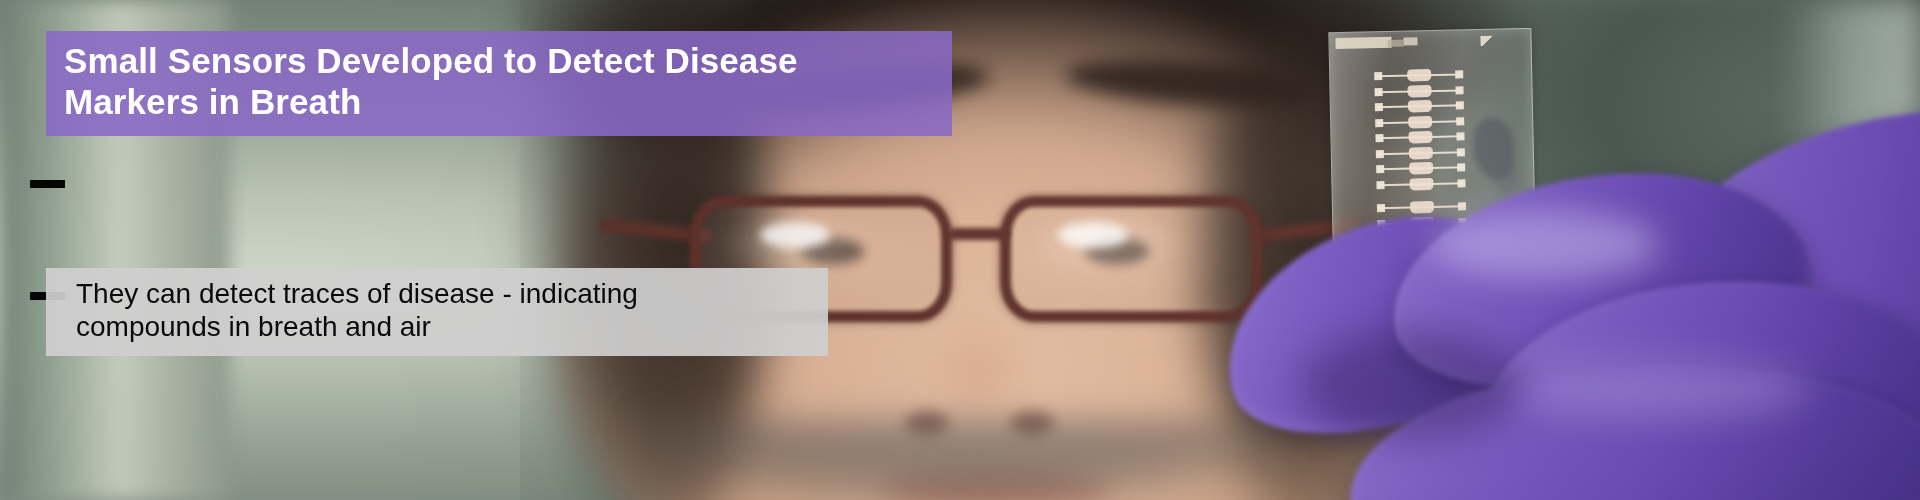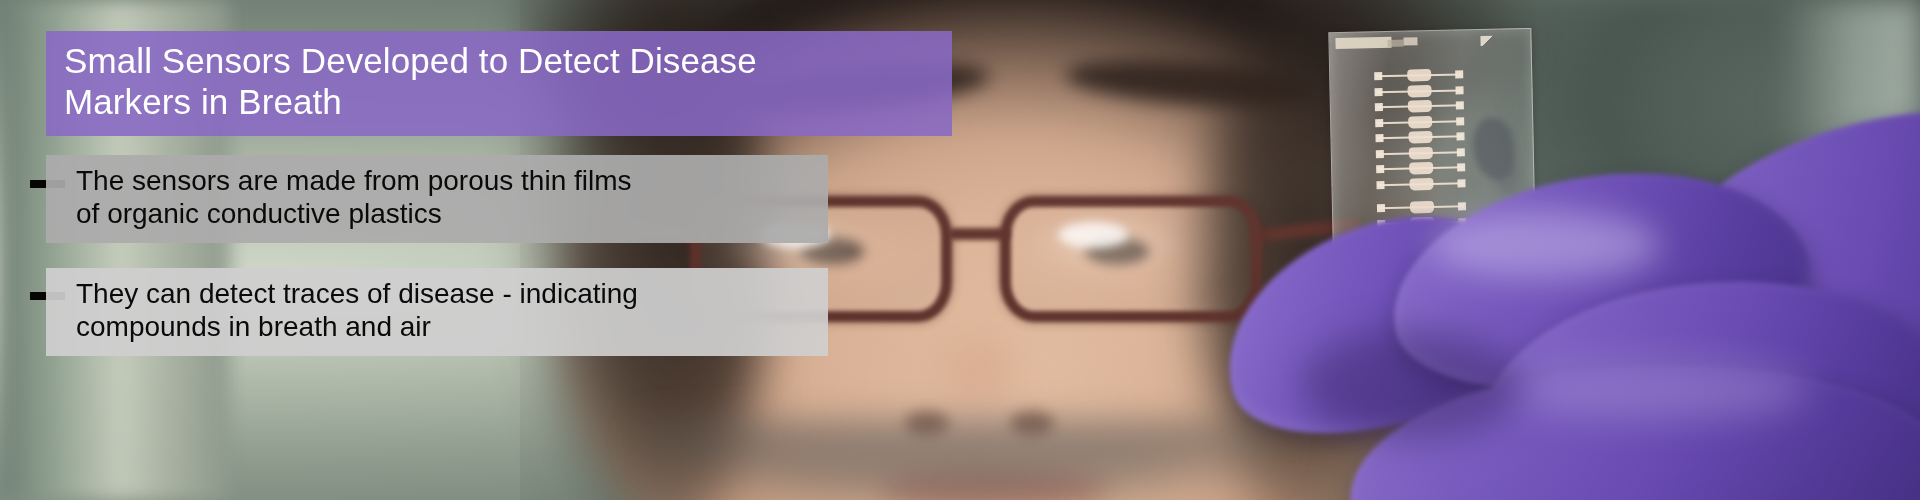--- a/index.html
+++ b/index.html
@@ -235,21 +235,21 @@
   .title-box{
     position:absolute;left:46px;top:31px;width:906px;
     background:rgba(137,105,197,.88);
     padding:9px 18px 13px 18px;
   }
   .title-box .title{
     margin:0;
     color:#ffffff;
     font-size:35px;
     line-height:1.18;
-    font-weight:400;
+    font-weight:700;
     letter-spacing:.1px;
     white-space:pre-line;
   }
 
   .bullet-box{
     position:absolute;left:46px;width:782px;
     padding:10px 16px 12px 30px;
   }
   .bullet-box.b1{top:155px;background:rgba(171,171,171,.93);}
   .bullet-box.b2{top:268px;background:rgba(207,207,207,.93);}
@@ -421,24 +421,20 @@
 
     <div class="photo-soft"></div>
   </div>
 
   <div class="title-box">
     <h1 class="title">Small Sensors Developed to Detect Disease
 Markers in Breath</h1>
   </div>
 
   <div class="dash d1"></div>
-  <div class="bullet-box b1">
-    <p class="btext">The sensors are made from porous thin films
-of organic conductive plastics</p>
-  </div>
 
   <div class="dash d2"></div>
   <div class="bullet-box b2">
     <p class="btext">They can detect traces of disease - indicating
 compounds in breath and air</p>
   </div>
 
 
 </div>
 

